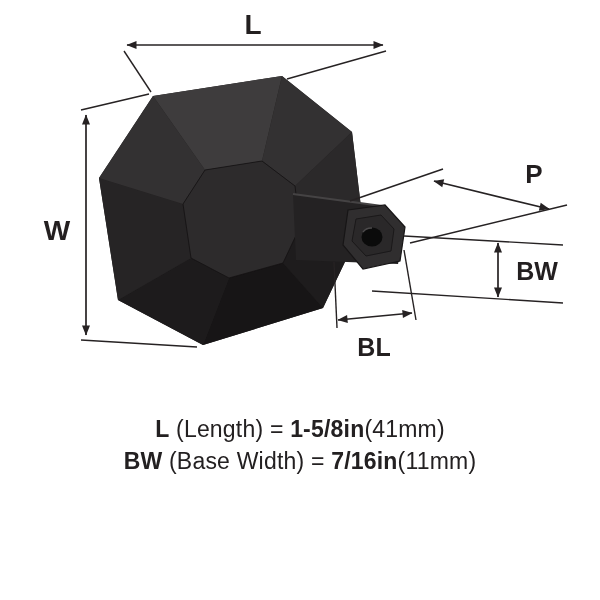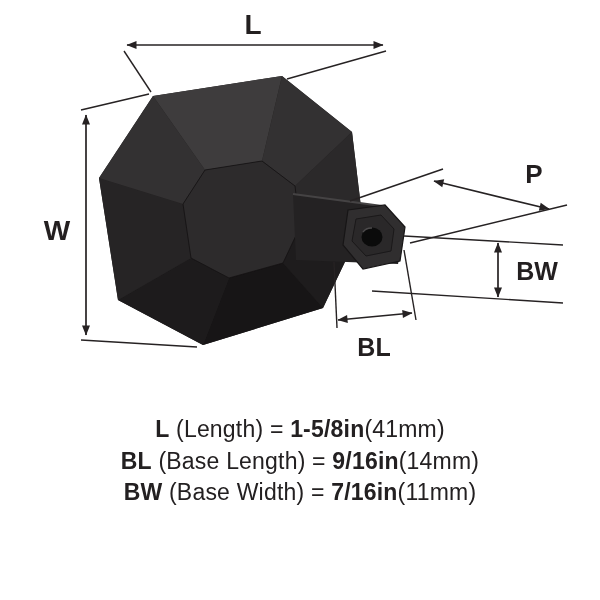--- a/index.html
+++ b/index.html
@@ -88,24 +88,19 @@
     </g>
   </svg>
 
   <div class="specs">
     <div class="spec-line">
       <span class="b">L</span>
       <span class="n">(Length) =</span>
       <span class="b">1-5/8in</span><span class="n">(41mm)</span>
     </div>
     <div class="spec-line">
-      <span class="b">BL</span>
-      <span class="n">(Base Length) =</span>
-      <span class="b">9/16in</span><span class="n">(14mm)</span>
-    </div>
-    <div class="spec-line">
       <span class="b">BW</span>
       <span class="n">(Base Width) =</span>
       <span class="b">7/16in</span><span class="n">(11mm)</span>
     </div>
   </div>
 
 </div>
 
 </body></html>

